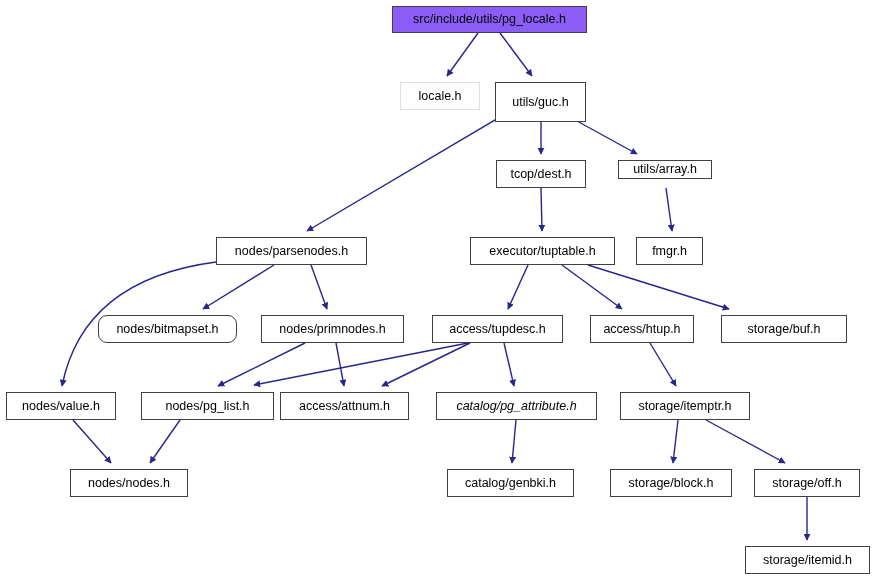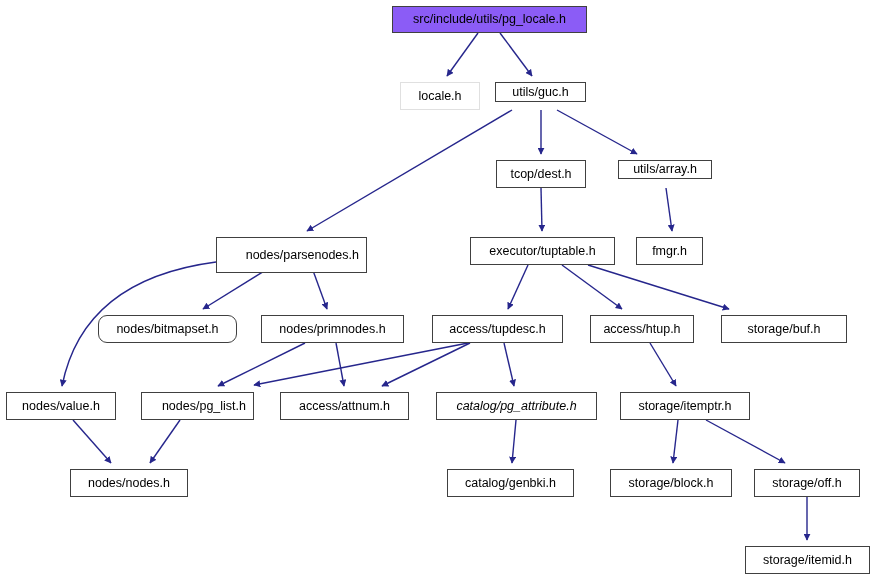--- a/index.html
+++ b/index.html
@@ -93,30 +93,30 @@
       </g>
   </svg>
 
   <div id="node-layer">
       <div class="node root" style="left: 392px; top: 6px; width: 195px; height: 27px;">
         <span class="node-label">src/include/utils/pg_locale.h</span>
       </div>
       <div class="node external" style="left: 400px; top: 82px; width: 80px; height: 28px;">
         <span class="node-label">locale.h</span>
       </div>
-      <div class="node" style="left: 495px; top: 82px; width: 91px; height: 20px;">
+      <div class="node" style="left: 495px; top: 82px; width: 91px; height: 40px;">
         <span class="node-label">utils/guc.h</span>
       </div>
       <div class="node" style="left: 496px; top: 160px; width: 90px; height: 28px;">
         <span class="node-label">tcop/dest.h</span>
       </div>
       <div class="node" style="left: 618px; top: 160px; width: 94px; height: 19px;">
         <span class="node-label">utils/array.h</span>
       </div>
-      <div class="node" style="left: 216px; top: 237px; width: 151px; height: 36px; justify-content: flex-end;">
+      <div class="node" style="left: 216px; top: 237px; width: 151px; height: 28px;">
         <span class="node-label">nodes/parsenodes.h</span>
       </div>
       <div class="node" style="left: 470px; top: 237px; width: 145px; height: 28px;">
         <span class="node-label">executor/tuptable.h</span>
       </div>
       <div class="node" style="left: 636px; top: 237px; width: 67px; height: 28px;">
         <span class="node-label">fmgr.h</span>
       </div>
       <div class="node" style="left: 98px; top: 315px; width: 139px; height: 28px; border-radius: 9px;">
         <span class="node-label">nodes/bitmapset.h</span>
@@ -129,21 +129,21 @@
       </div>
       <div class="node" style="left: 590px; top: 315px; width: 104px; height: 28px;">
         <span class="node-label">access/htup.h</span>
       </div>
       <div class="node" style="left: 721px; top: 315px; width: 126px; height: 28px;">
         <span class="node-label">storage/buf.h</span>
       </div>
       <div class="node" style="left: 6px; top: 392px; width: 110px; height: 28px;">
         <span class="node-label">nodes/value.h</span>
       </div>
-      <div class="node" style="left: 141px; top: 392px; width: 113px; height: 28px; justify-content: flex-end;">
+      <div class="node" style="left: 141px; top: 392px; width: 133px; height: 28px;">
         <span class="node-label">nodes/pg_list.h</span>
       </div>
       <div class="node" style="left: 280px; top: 392px; width: 129px; height: 28px;">
         <span class="node-label">access/attnum.h</span>
       </div>
       <div class="node" style="left: 436px; top: 392px; width: 161px; height: 28px; font-style: italic;">
         <span class="node-label">catalog/pg_attribute.h</span>
       </div>
       <div class="node" style="left: 620px; top: 392px; width: 130px; height: 28px;">
         <span class="node-label">storage/itemptr.h</span>

